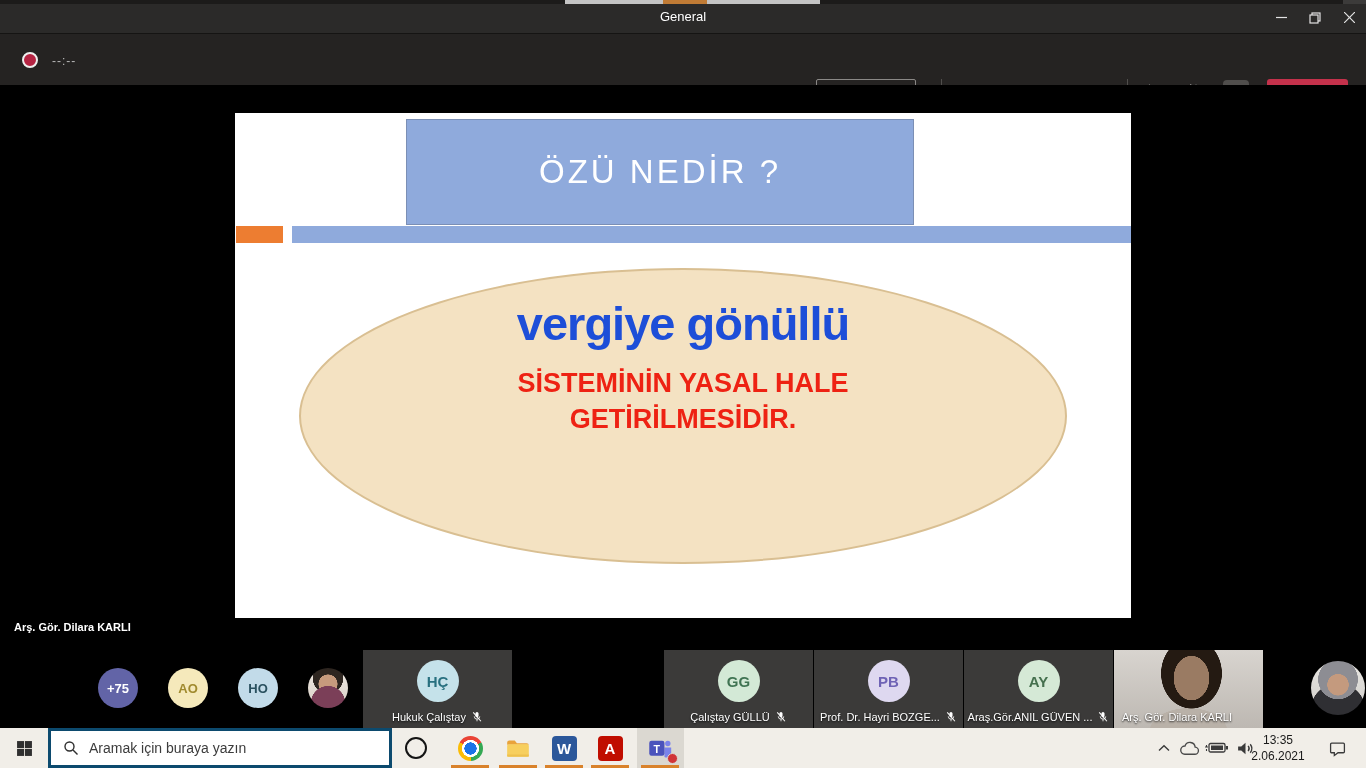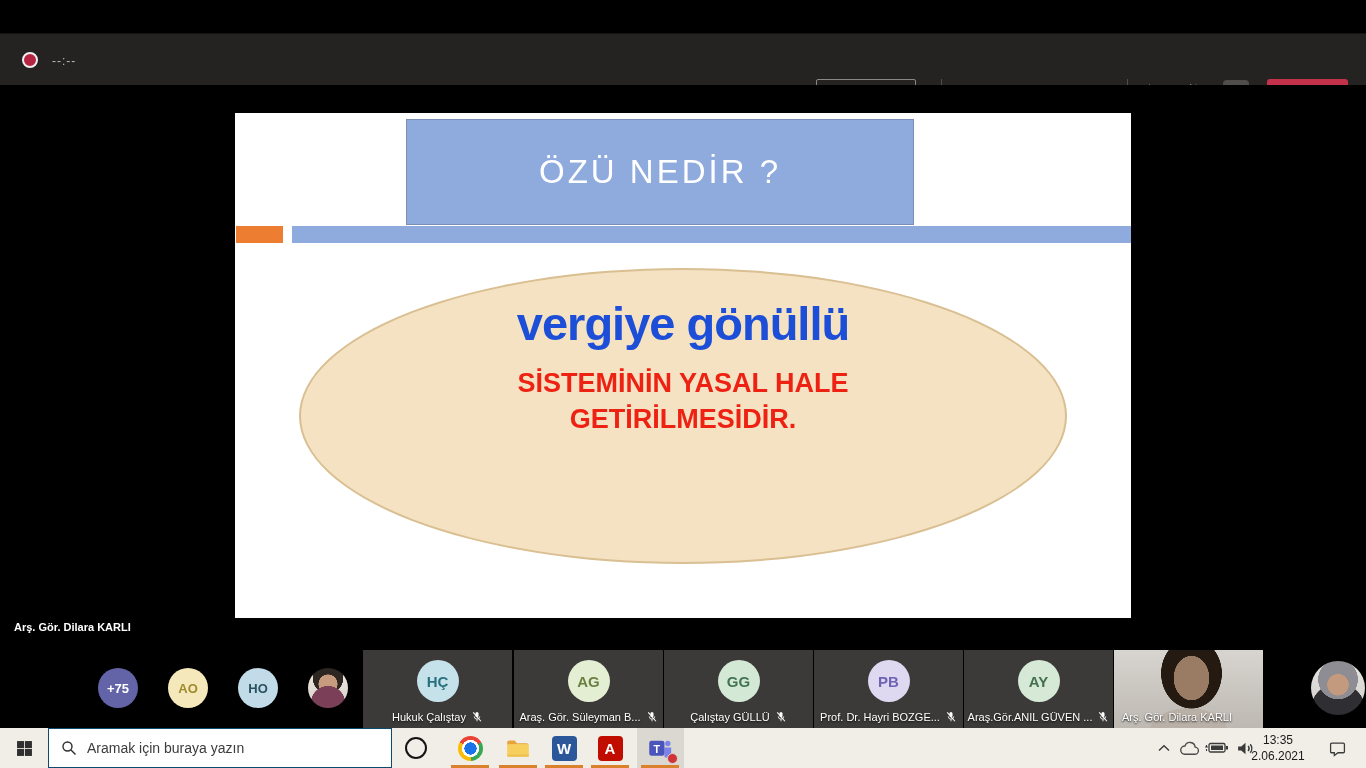--- a/index.html
+++ b/index.html
@@ -81,21 +81,21 @@
       radial-gradient(circle at 50% 44%, #c49a7e 0 26%, rgba(0,0,0,0) 27%),
       radial-gradient(circle at 50% 34%, #8d8d93 0 44%, rgba(0,0,0,0) 45%),
       radial-gradient(circle at 50% 92%, #2f2f33 0 48%, rgba(0,0,0,0) 49%),
       linear-gradient(#e8e6e2, #cfccc8); }
 
   
   #taskbar { position:absolute; top:728px; left:0; right:0; height:40px; background:#f1eee8; }
   .start-btn { position:absolute; left:0; top:0; width:48px; height:40px; display:flex;
                align-items:center; justify-content:center; }
   .searchbox { position:absolute; left:48px; top:0; width:344px; height:40px; background:#fff;
-               border:1px solid #0c4a6e; display:flex; align-items:center; padding-left:12px; gap:10px; }
+               border:3px solid #0c4a6e; display:flex; align-items:center; padding-left:12px; gap:10px; }
   .searchbox input { border:none; outline:none; font-size:14px; width:270px; background:transparent;
                      font-family:"Liberation Sans", sans-serif; color:#2f2f2f; }
   .searchbox input::placeholder { color:#3c3c3c; opacity:1; }
   .cortana-ring { position:absolute; left:405px; top:9px; width:22px; height:22px;
                   border:2.5px solid #141414; border-radius:50%; }
   .app-cell { position:absolute; top:0; width:46px; height:40px; display:flex;
               align-items:center; justify-content:center; }
   .cell-active { background:#dbd8d1; }
   .underline { position:absolute; bottom:0; height:3px; width:38px; background:#d9822b; }
   .chrome-ball { width:25px; height:25px; border-radius:50%;
@@ -111,20 +111,44 @@
            background:#d13438; border:1.5px solid #dbd8d1; }
   .tray-icon { position:absolute; top:0; height:40px; display:flex; align-items:center; justify-content:center; }
   .clock { position:absolute; left:1246px; top:4px; width:64px; text-align:center; color:#1a1a1a;
            font-size:12px; line-height:16px; }
 </style>
 </head>
 <body>
 
 <div class="app">
 
+  <div id="titlebar">
+    <div class="top-edge"></div>
+    <div class="top-edge-light"></div>
+    <div class="top-edge-orange"></div>
+    <div class="top-edge-right"></div>
+    <div class="win-title">General</div>
+    <div class="win-btn" style="left:1264px;">
+      <svg width="11" height="11" viewBox="0 0 11 11">
+          <line x1="0" y1="5.5" x2="11" y2="5.5" stroke="#e3e3e3" stroke-width="1.2"></line>
+        </svg>
+    </div>
+    <div class="win-btn" style="left:1298px;">
+      <svg width="12" height="12" viewBox="0 0 12 12" fill="none" stroke="#e3e3e3" stroke-width="1.2">
+          <rect x="3" y="1" width="8" height="8"></rect>
+          <rect x="1" y="3" width="8" height="8" fill="#2b2a29"></rect>
+        </svg>
+    </div>
+    <div class="win-btn" style="left:1332px;">
+      <svg width="11" height="11" viewBox="0 0 11 11" stroke="#e3e3e3" stroke-width="1.2">
+          <line x1="0" y1="0" x2="11" y2="11"></line>
+          <line x1="11" y1="0" x2="0" y2="11"></line>
+        </svg>
+    </div>
+  </div>
 
   <div id="toolbar">
     <div class="rec-dot" style="top:18px;"></div>
     <div class="timer" style="top:20px;">--:--</div>
 
     <div class="request-btn">Denetim iste</div>
     <div class="tdivider" style="left:941px;"></div>
 
     <div class="icon-btn" style="left:963px;">
       <svg width="23" height="23" viewBox="0 0 24 24" fill="none" stroke="#fff" stroke-width="1.5" stroke-linecap="round">
@@ -214,32 +238,20 @@
       <div class="tile-label">
           <span>Hukuk Çalıştay</span>
         <svg width="12" height="12" viewBox="0 0 14 14">
             <rect x="5.2" y="1.2" width="3.6" height="6.2" rx="1.8" fill="#fff"></rect>
             <path d="M3.8 6.3a3.2 3.2 0 0 0 6.4 0" stroke="#fff" stroke-width="1" fill="none"></path>
             <line x1="7" y1="9.6" x2="7" y2="12" stroke="#fff" stroke-width="1"></line>
             <line x1="2.6" y1="1.6" x2="11.6" y2="12" stroke="#fff" stroke-width="1.2"></line>
           </svg>
       </div>
     </div>
-    <div class="tile" style="left:466px;">
-      <div class="pcircle" style="background: rgb(227, 238, 210); color: rgb(107, 127, 67);">AG</div>
-      <div class="tile-label">
-          <span>Araş. Gör. Süleyman B...</span>
-        <svg width="12" height="12" viewBox="0 0 14 14">
-            <rect x="5.2" y="1.2" width="3.6" height="6.2" rx="1.8" fill="#fff"></rect>
-            <path d="M3.8 6.3a3.2 3.2 0 0 0 6.4 0" stroke="#fff" stroke-width="1" fill="none"></path>
-            <line x1="7" y1="9.6" x2="7" y2="12" stroke="#fff" stroke-width="1"></line>
-            <line x1="2.6" y1="1.6" x2="11.6" y2="12" stroke="#fff" stroke-width="1.2"></line>
-          </svg>
-      </div>
-    </div>
     <div class="tile" style="left:616px;">
       <div class="pcircle" style="background: rgb(211, 233, 214); color: rgb(63, 115, 82);">GG</div>
       <div class="tile-label">
           <span>Çalıştay GÜLLÜ</span>
         <svg width="12" height="12" viewBox="0 0 14 14">
             <rect x="5.2" y="1.2" width="3.6" height="6.2" rx="1.8" fill="#fff"></rect>
             <path d="M3.8 6.3a3.2 3.2 0 0 0 6.4 0" stroke="#fff" stroke-width="1" fill="none"></path>
             <line x1="7" y1="9.6" x2="7" y2="12" stroke="#fff" stroke-width="1"></line>
             <line x1="2.6" y1="1.6" x2="11.6" y2="12" stroke="#fff" stroke-width="1.2"></line>
           </svg>

